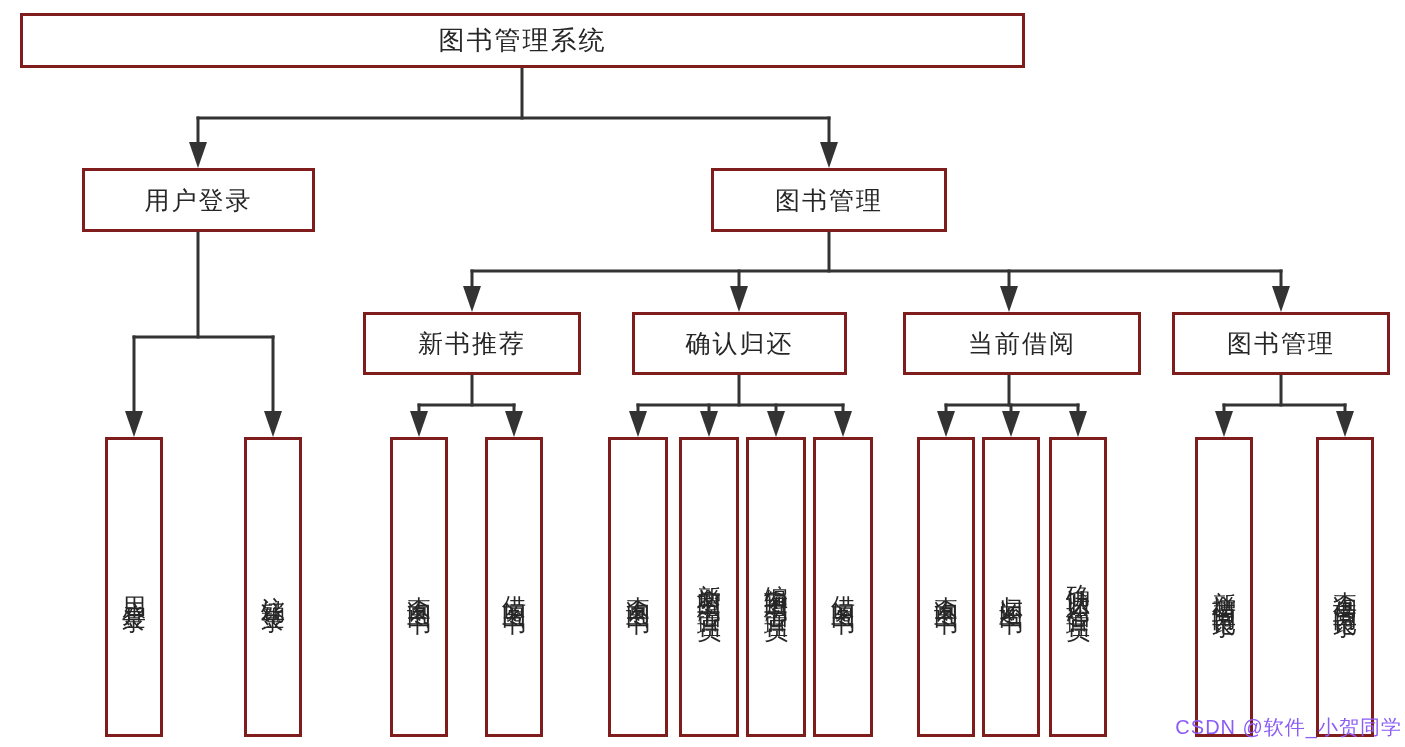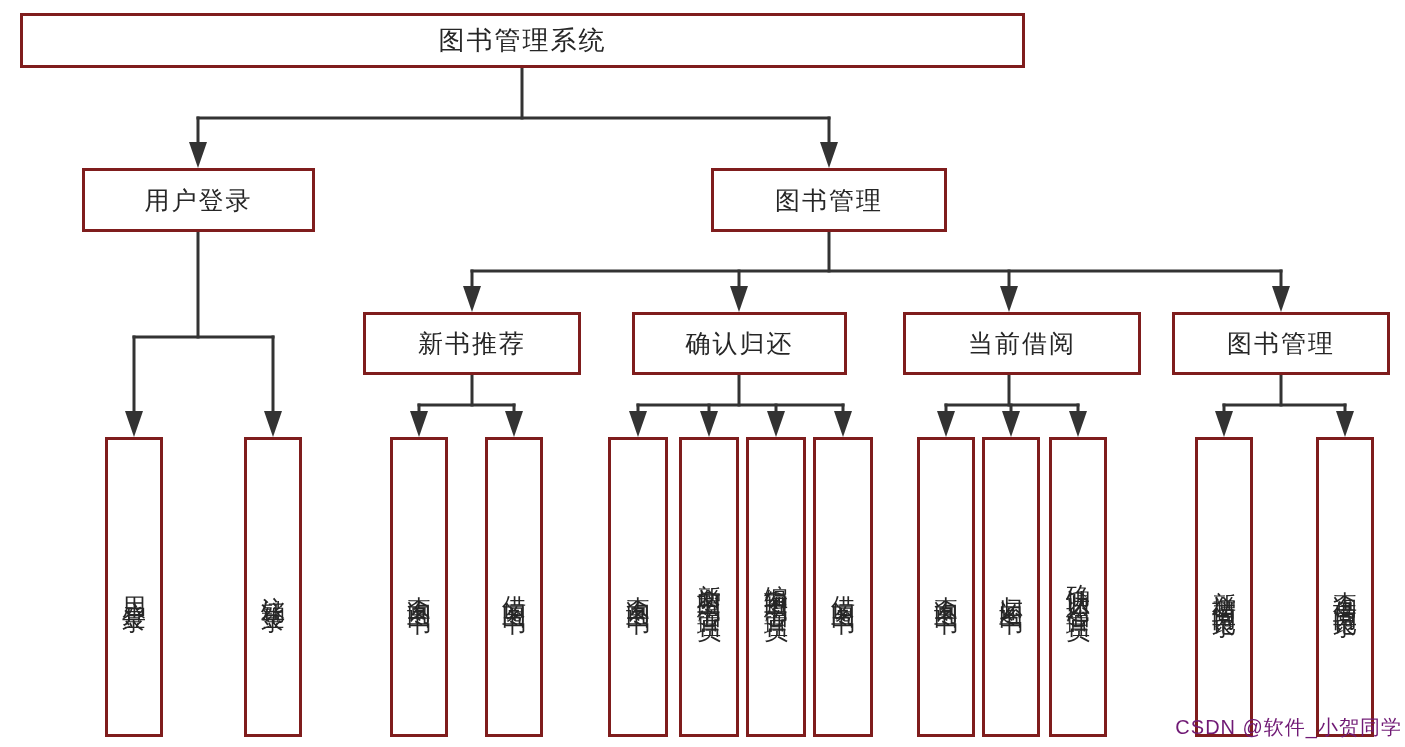--- a/index.html
+++ b/index.html
@@ -50,21 +50,21 @@
     top: 0;
     z-index: 1;
     pointer-events: none;
   }
   #watermark {
     position: absolute;
     right: 3px;
     top: 714px;
     font-size: 20px;
     letter-spacing: 1px;
-    color: #701a75;
+    color: #8b5cf6;
     z-index: 3;
     white-space: nowrap;
   }
 </style>
 </head>
 <body>
 
 <div id="stage">
 
   <svg id="connectors" width="1405" height="747">

